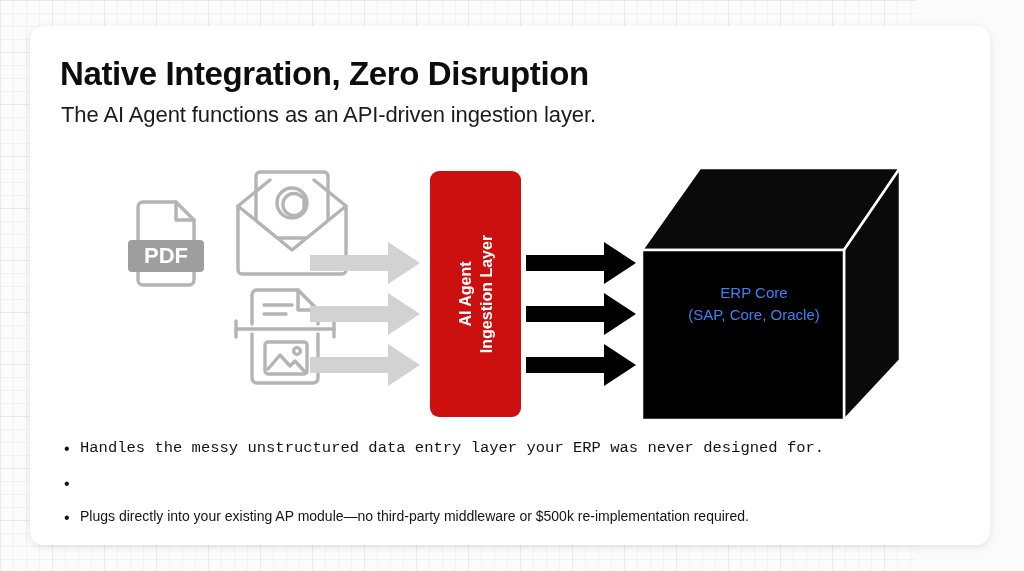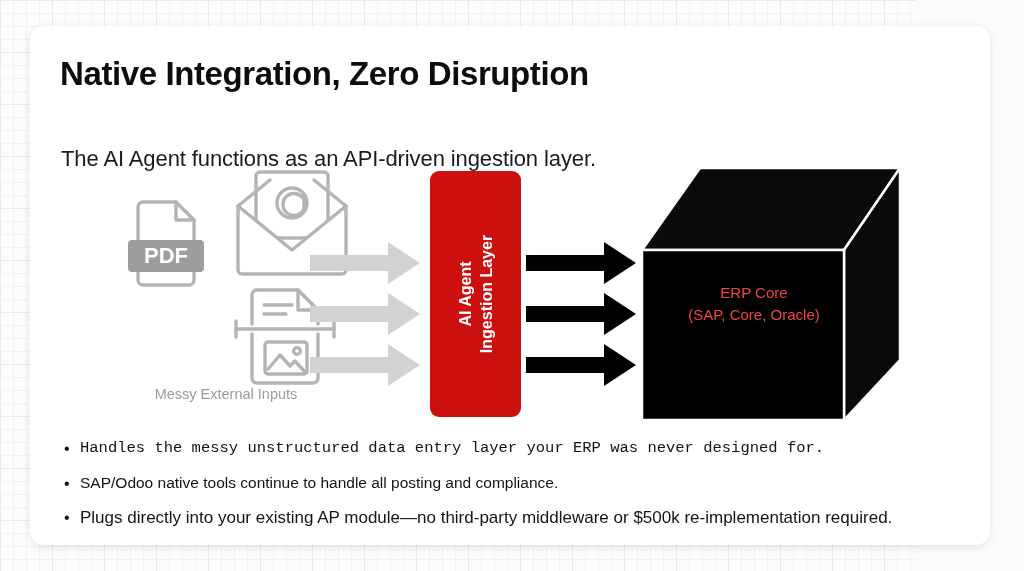--- a/index.html
+++ b/index.html
@@ -58,21 +58,20 @@
   }
   .subtitle {
     position: absolute;
     left: 31px;
     top: 76px;
     font-size: 22px;
     font-weight: normal;
     color: #1b1b1b;
     letter-spacing: -0.1px;
     white-space: nowrap;
-    margin-top: 44px;
   }
 
   
   #diagram {
     position: absolute;
     left: 0;
     top: 8px;
     width: 960px;
     height: 519px;
     pointer-events: none;
@@ -121,21 +120,21 @@
     top: 130px;
     width: 264px;
     height: 260px;
   }
   .cube-label {
     position: absolute;
     left: 12px;
     top: 118px;
     width: 208px;
     text-align: center;
-    color: #ef4444;
+    color: #3b82f6;
     font-size: 15px;
     line-height: 1.45;
     z-index: 5;
   }
   .cube-label span { display: block; }
 </style>
 </head>
 <body>
 
 <div id="page">
@@ -177,21 +176,20 @@
                    A5 5 0 0 0 198 216 L198 172"></path>
           <path d="M116 167 L214 167"></path>
           <path d="M116 159 L116 175"></path>
           <path d="M214 159 L214 175"></path>
           <rect x="145" y="180" width="42" height="32" rx="3"></rect>
           <circle cx="177" cy="189" r="3.4"></circle>
           <path d="M148 207 L160 193 L170 204 L175 199 L185 210"></path>
         </g>
       </svg>
 
-      <div class="inputs-caption">Messy External Inputs</div>
 
       <svg width="122" height="160" viewBox="0 0 122 160" style="position:absolute;left:280px;top:205px;">
         <g fill="#d2d2d2">
           <path d="M0 16 L78 16 L78 3 L110 24 L78 45 L78 32 L0 32 Z"></path>
           <path d="M0 67 L78 67 L78 54 L110 75 L78 96 L78 83 L0 83 Z"></path>
           <path d="M0 118 L78 118 L78 105 L110 126 L78 147 L78 134 L0 134 Z"></path>
         </g>
       </svg>
 
       <div id="red-box">
@@ -228,24 +226,23 @@
 
     <div style="position:absolute;left:34px;top:412px;width:900px;">
 
       <div style="display:flex;align-items:flex-start;margin-bottom:13px;">
         <span style="width:16px;flex:none;color:#111;font-size:16px;line-height:1.35;">•</span>
         <span style="font-size:15.5px;color:#141414;line-height:1.35;font-family:Liberation Mono, monospace;">Handles the messy unstructured data entry layer your ERP was never designed for.</span>
       </div>
 
       <div style="display:flex;align-items:flex-start;margin-bottom:13px;">
         <span style="width:16px;flex:none;color:#111;font-size:16px;line-height:1.35;">•</span>
-        <span style="font-size:15.5px;color:#141414;line-height:1.35;">SAP/Odoo native tools continue to handle all posting and compliance.</span>
       </div>
 
       <div style="display:flex;align-items:flex-start;">
         <span style="width:16px;flex:none;color:#111;font-size:16px;line-height:1.35;">•</span>
-        <span style="font-size:17px;color:#141414;line-height:1.35;">Plugs directly into your existing AP module—no third-party middleware or $500k re-implementation required.</span>
+        <span style="font-size:14px;color:#141414;line-height:1.35;">Plugs directly into your existing AP module—no third-party middleware or $500k re-implementation required.</span>
       </div>
 
     </div>
 
   </div>
 </div>
 
 </body></html>

